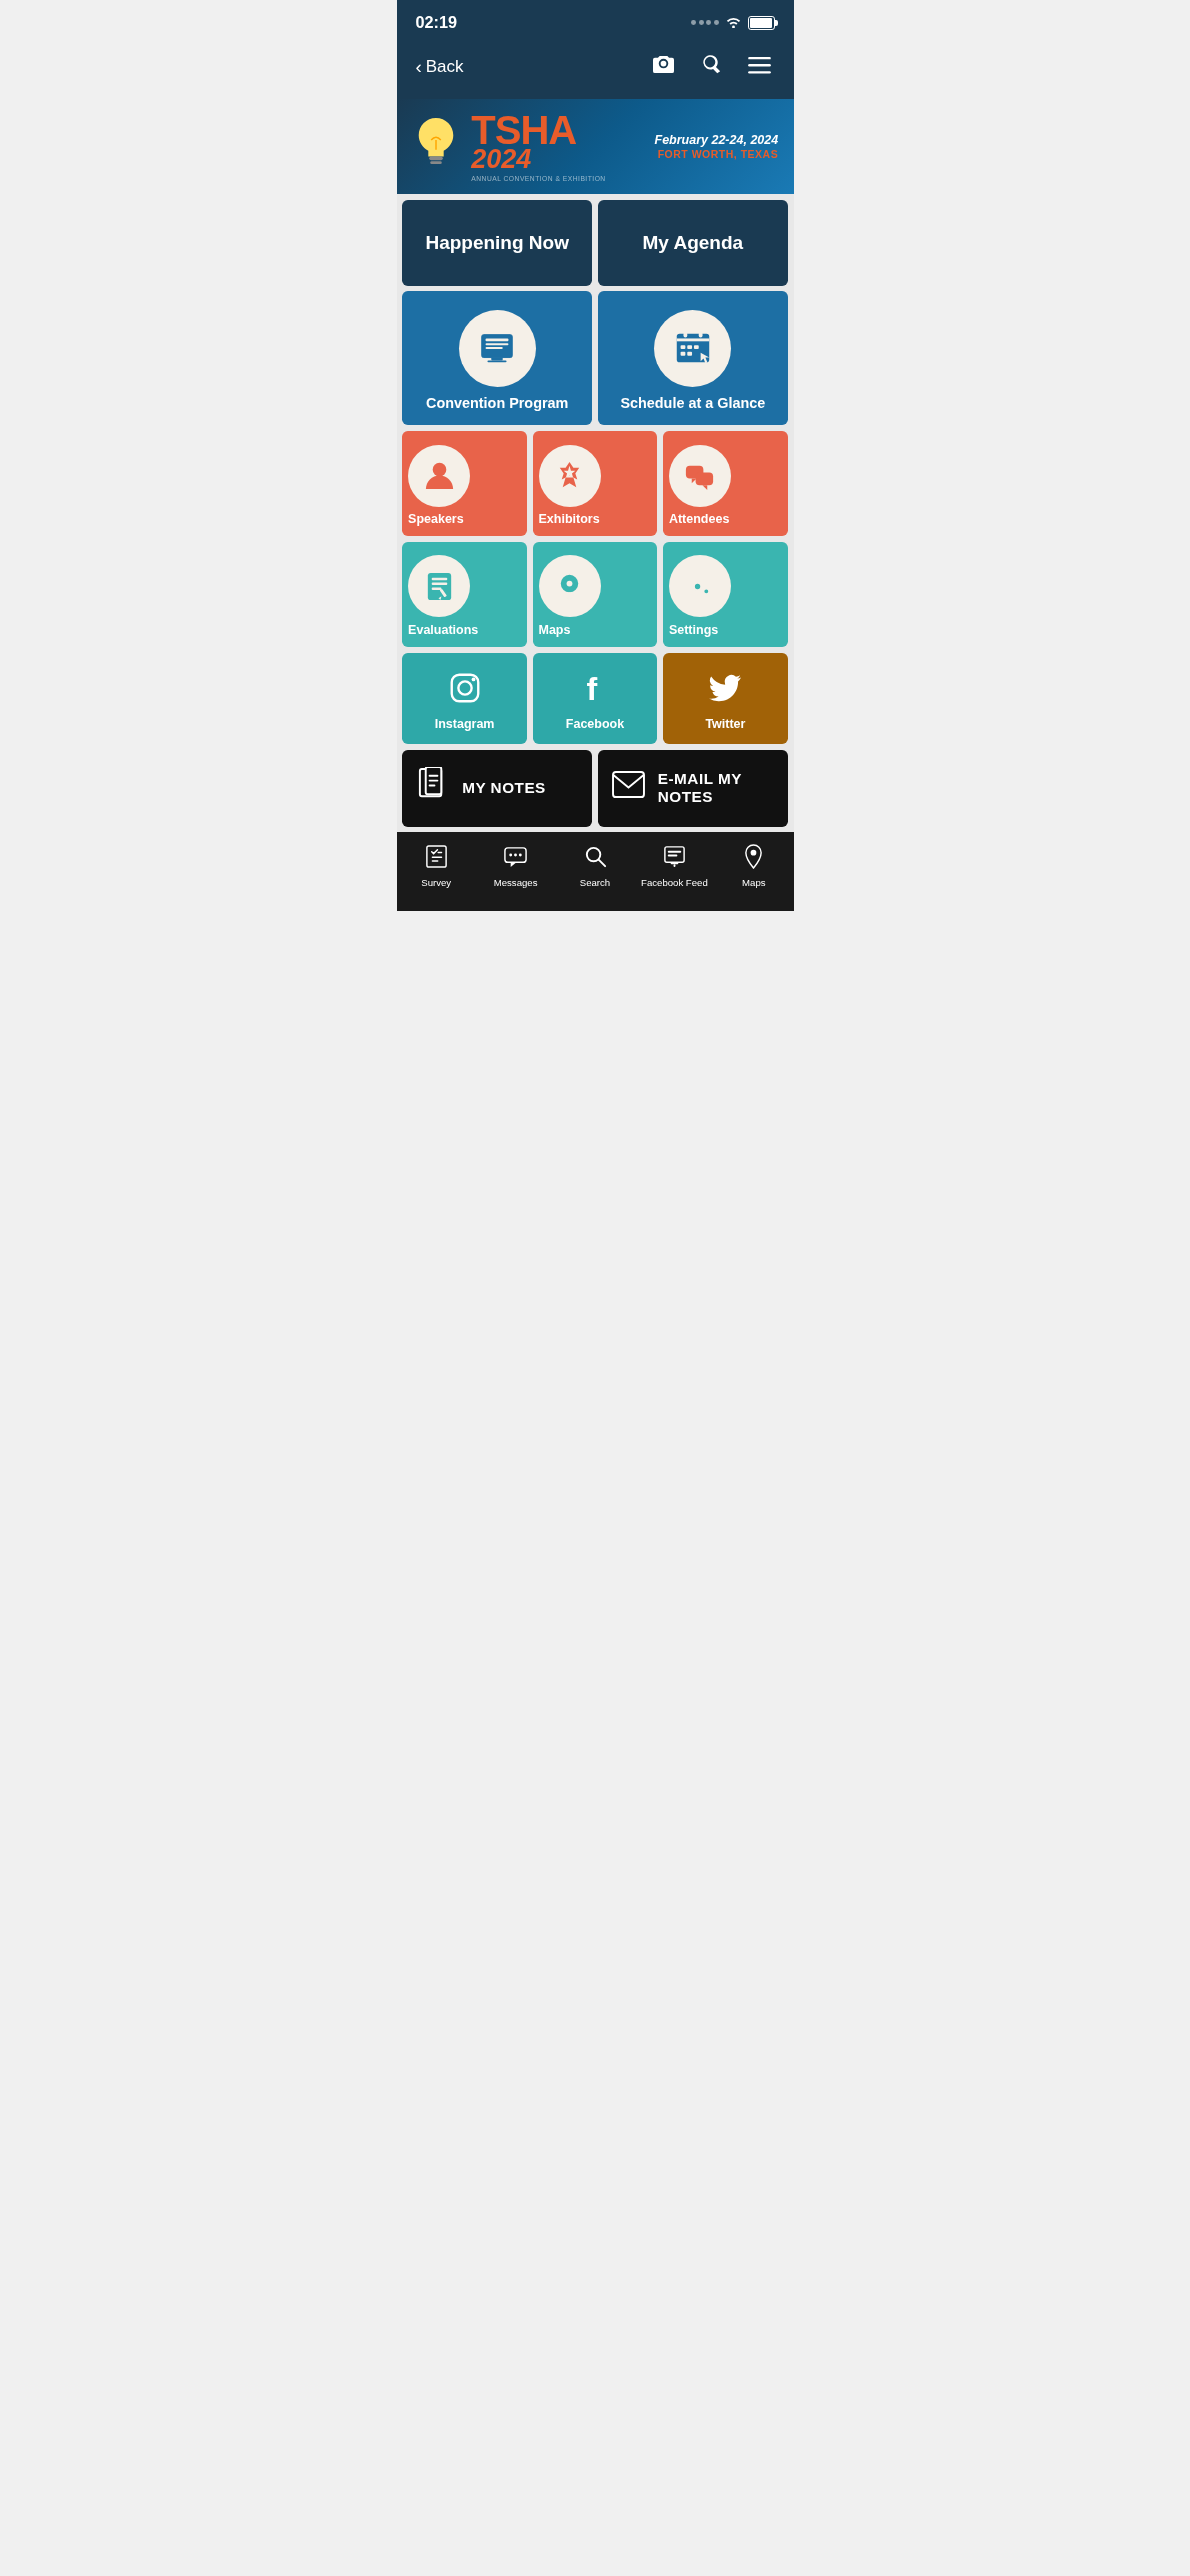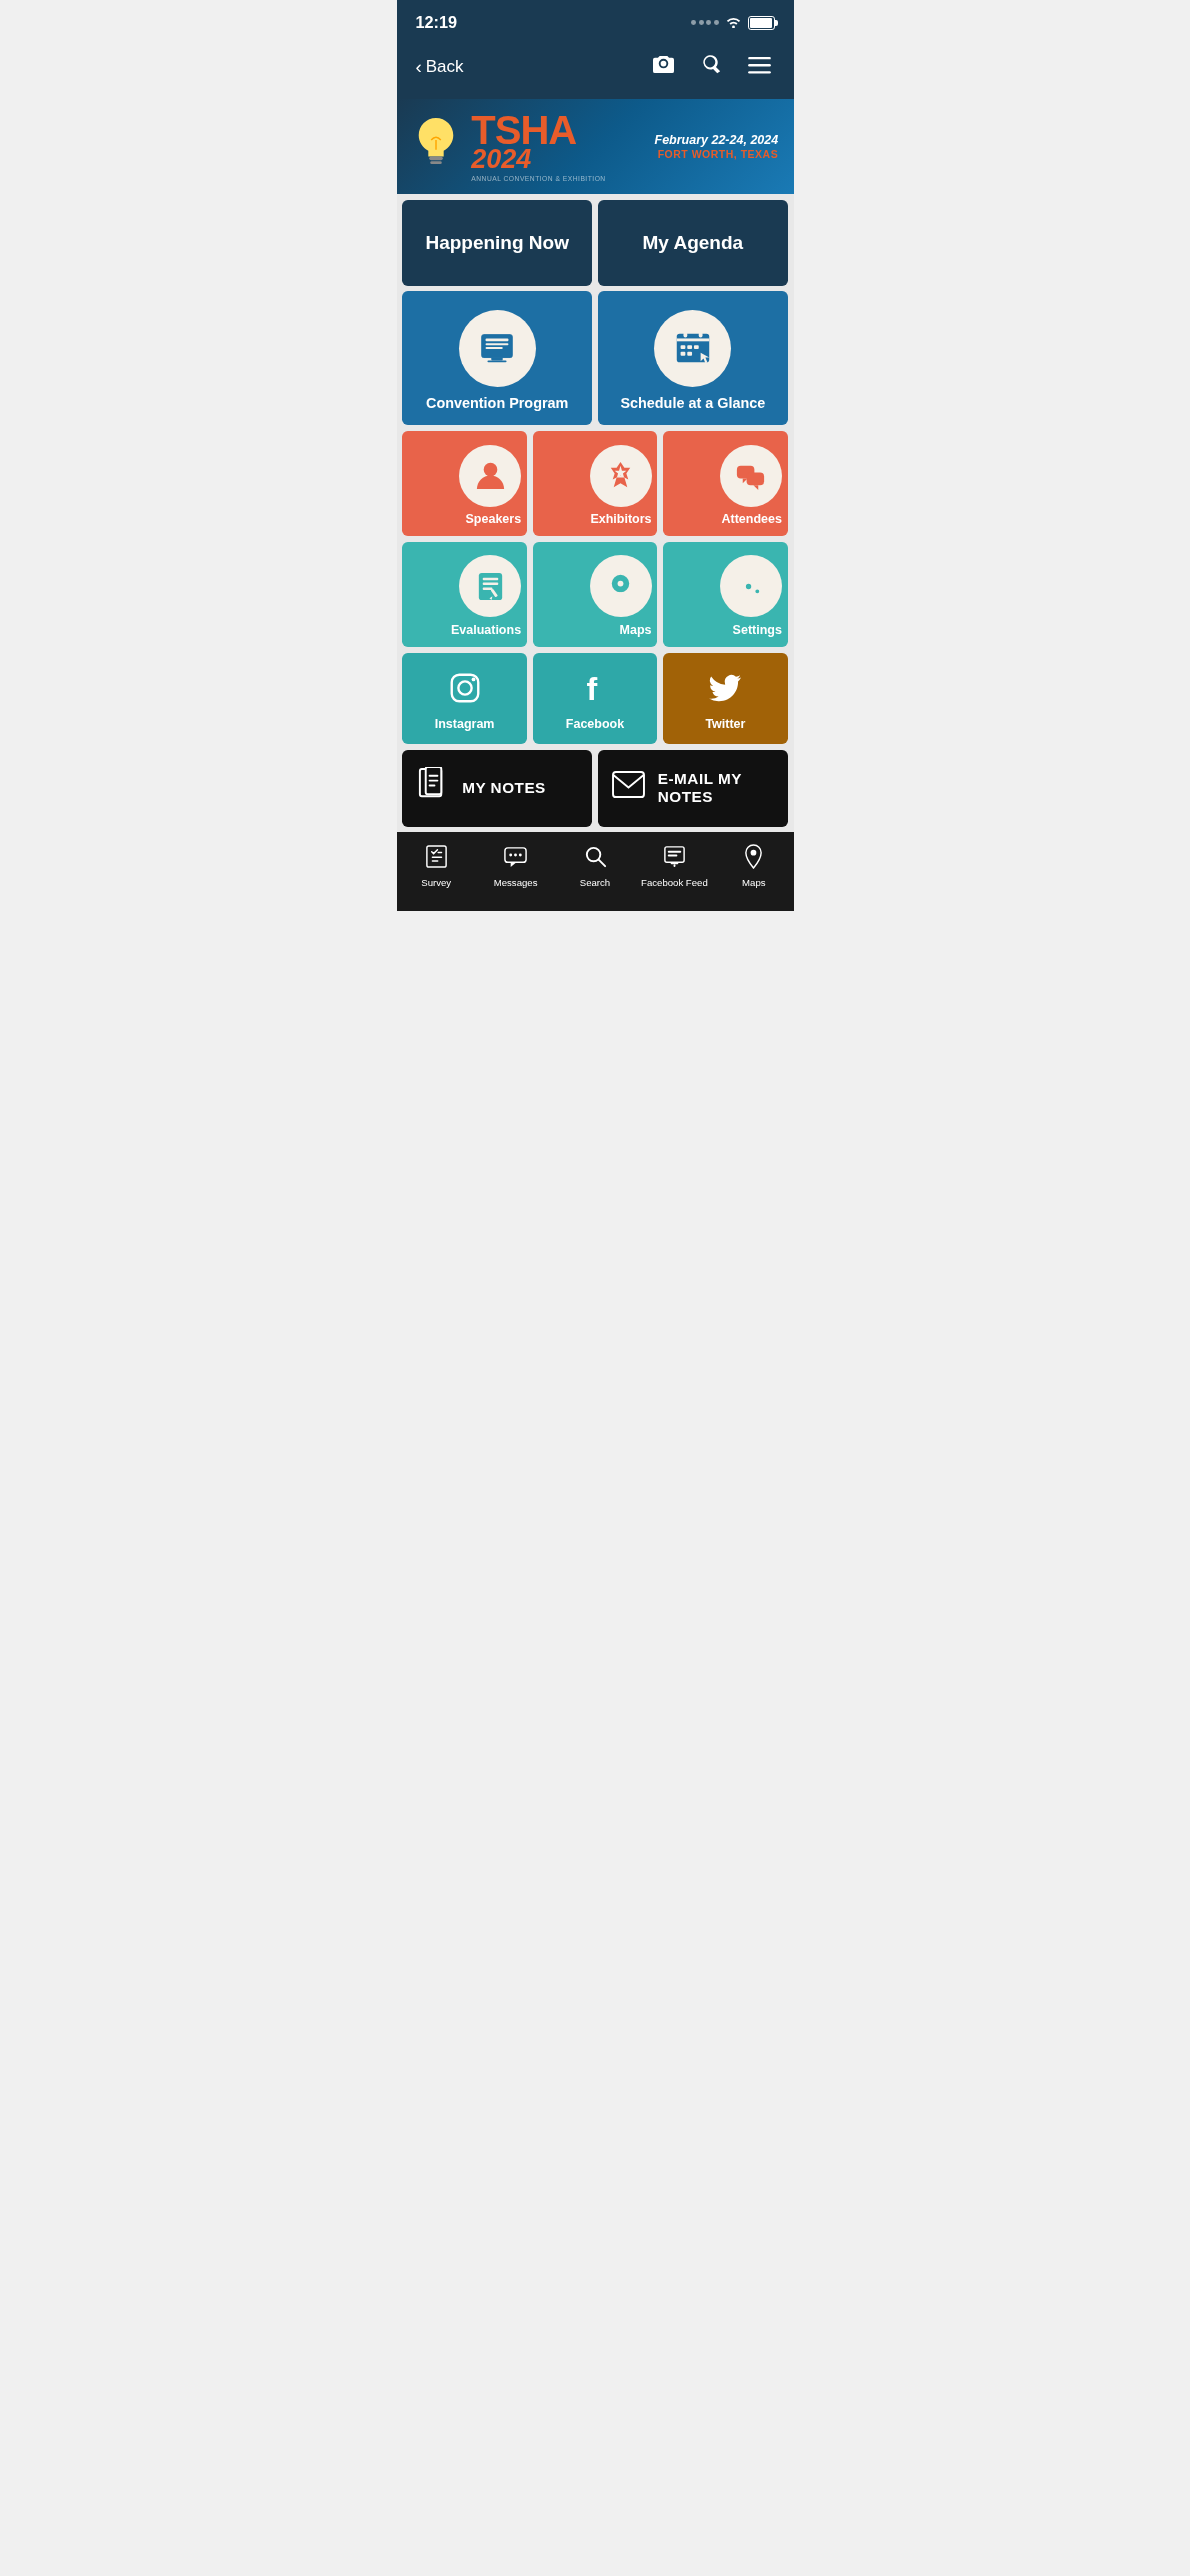--- a/index.html
+++ b/index.html
@@ -206,21 +206,21 @@
       font-weight: 700;
       text-align: left;
     }
 
     .icon-tile-3 {
       flex: 1;
       border-radius: 5.8px;
       padding: 13.4px 5.8px 9.6px;
       display: flex;
       flex-direction: column;
-      align-items: flex-end;
+      align-items: flex-start;
       gap: 5.8px;
       cursor: pointer;
       min-height: 105px;
       justify-content: center;
     }
     .icon-tile-3 .tile-label {
       color: white;
       font-size: 12.5px;
       font-weight: 700;
       text-align: center;
@@ -344,21 +344,21 @@
     .bottom-nav-label {
       font-size: 9.6px;
       color: white;
       font-weight: 400;
     }
   </style>
 </head>
 <body>
 
 <div class="status-bar">
-  <span class="status-time">12:19</span>
+  <span class="status-time">02:19</span>
   <div class="status-icons">
     <div class="signal-dots">
       <div class="signal-dot"></div>
       <div class="signal-dot"></div>
       <div class="signal-dot"></div>
       <div class="signal-dot"></div>
     </div>
     <span class="wifi-icon">
       <svg width="17" height="13.4" viewBox="0 0 18 14" fill="white">
         <path d="M9 11a1.5 1.5 0 110 3 1.5 1.5 0 010-3zm0-4a6 6 0 014.24 1.76l-1.42 1.42A4 4 0 009 9a4 4 0 00-2.83 1.17L4.76 8.76A6 6 0 019 7zm0-4a10 10 0 017.07 2.93l-1.41 1.41A8 8 0 009 5a8 8 0 00-5.66 2.34L1.93 5.93A10 10 0 019 3z"></path>

